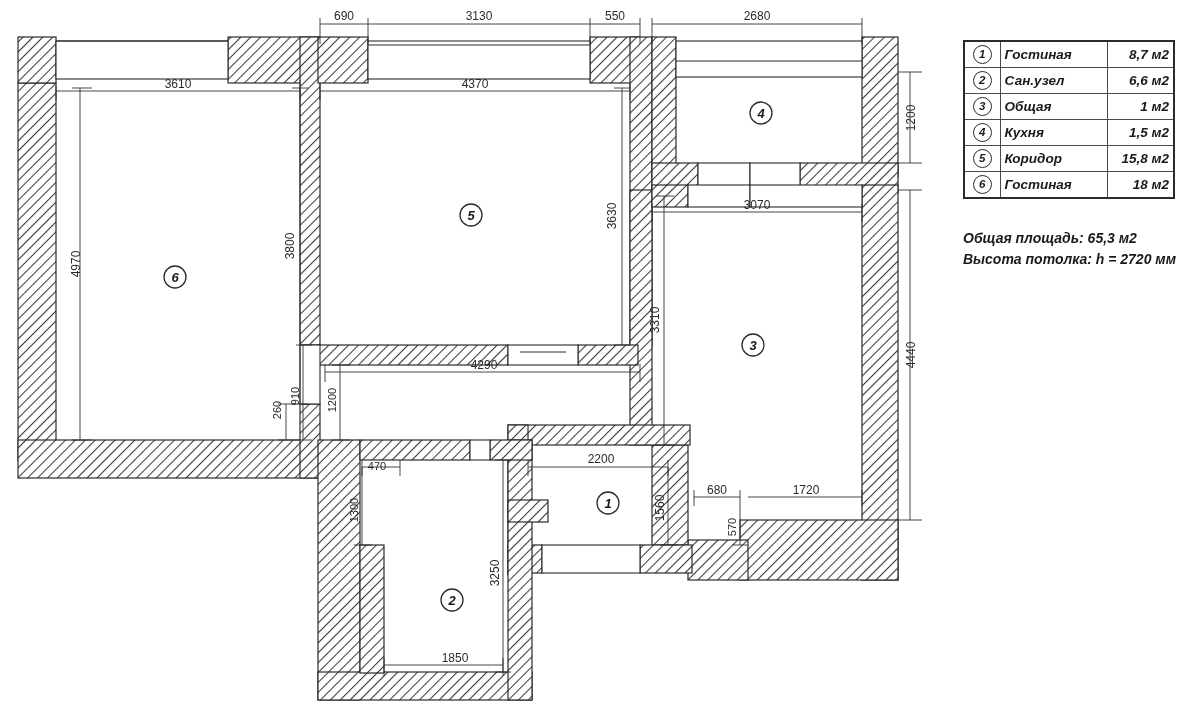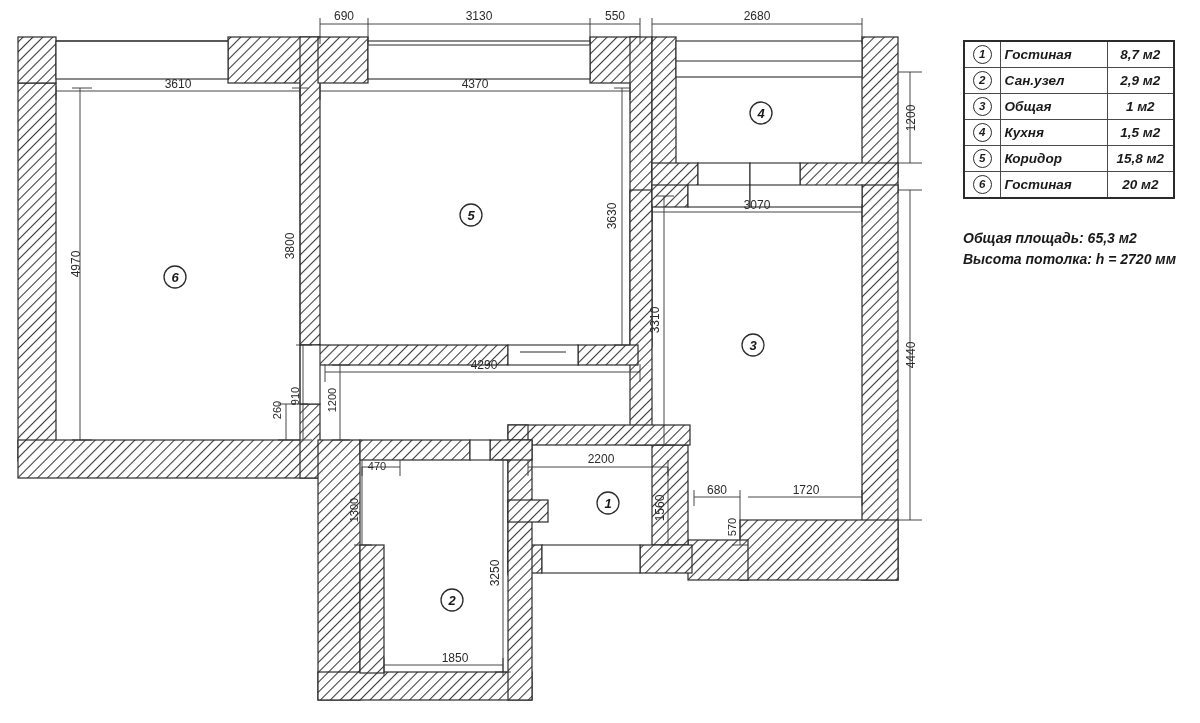--- a/index.html
+++ b/index.html
@@ -24,21 +24,21 @@
   table#legend-table td{
     border:1px solid #4a4a4a;
     font-weight:bold;font-style:italic;
     font-size:13.5px;
     padding:2px 4px;
     height:21px;
     white-space:nowrap;
   }
   td.lg-num{width:30px;text-align:center;padding:0;}
   td.lg-name{width:112px;padding-left:9px;}
-  td.lg-area{width:62px;text-align:center;padding:0 2px;}
+  td.lg-area{width:62px;text-align:right;padding:0 2px;}
   .num-circle{
     display:inline-block;width:17px;height:17px;line-height:16px;
     border:1.4px solid #2b2b2b;border-radius:50%;
     text-align:center;font-size:11.5px;font-weight:bold;font-style:italic;
   }
   #summary-block{
     position:absolute;left:963px;top:228px;width:240px;
     font-weight:bold;font-style:italic;font-size:14px;line-height:21px;
     white-space:nowrap;
   }
@@ -310,21 +310,21 @@
           <span class="num-circle">1</span>
         </td>
         <td class="lg-name">Гостиная</td>
         <td class="lg-area">8,7 м2</td>
       </tr>
       <tr>
         <td class="lg-num">
           <span class="num-circle">2</span>
         </td>
         <td class="lg-name">Сан.узел</td>
-        <td class="lg-area">2,9 м2</td>
+        <td class="lg-area">6,6 м2</td>
       </tr>
       <tr>
         <td class="lg-num">
           <span class="num-circle">3</span>
         </td>
         <td class="lg-name">Общая</td>
         <td class="lg-area">1 м2</td>
       </tr>
       <tr>
         <td class="lg-num">
@@ -338,21 +338,21 @@
           <span class="num-circle">5</span>
         </td>
         <td class="lg-name">Коридор</td>
         <td class="lg-area">15,8 м2</td>
       </tr>
       <tr>
         <td class="lg-num">
           <span class="num-circle">6</span>
         </td>
         <td class="lg-name">Гостиная</td>
-        <td class="lg-area">20 м2</td>
+        <td class="lg-area">18 м2</td>
       </tr>
     </tbody>
   </table>
 </div>
 
 <div id="summary-block">
   <div>Общая площадь: 65,3 м2</div>
   <div>Высота потолка: h = 2720 мм</div>
 </div>
 

